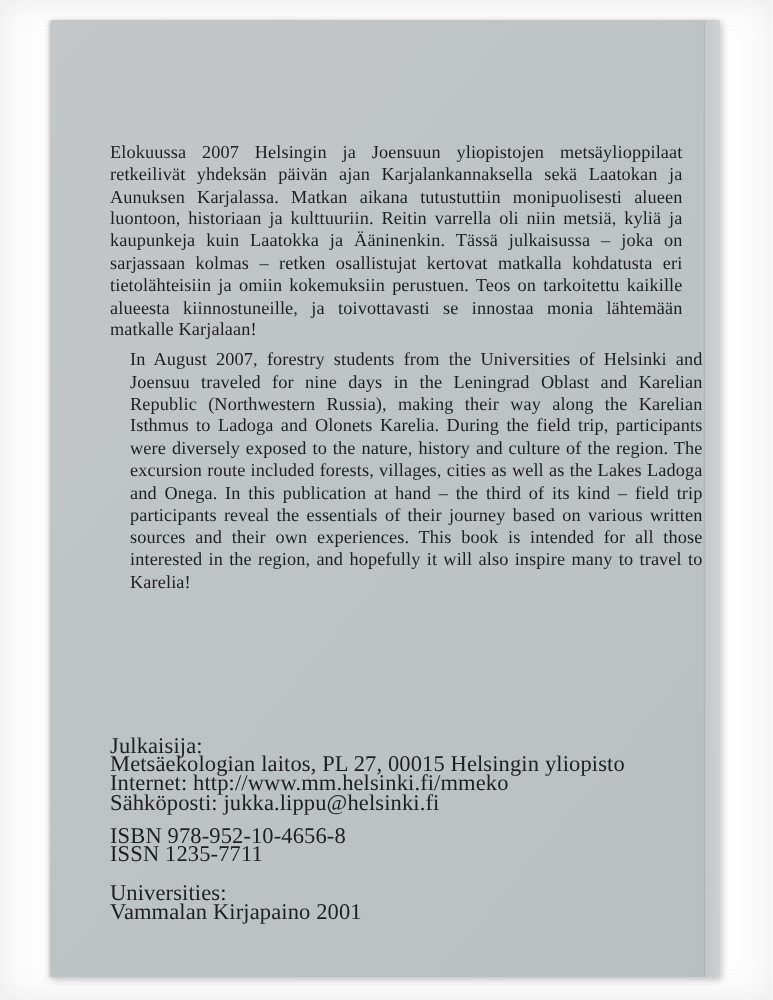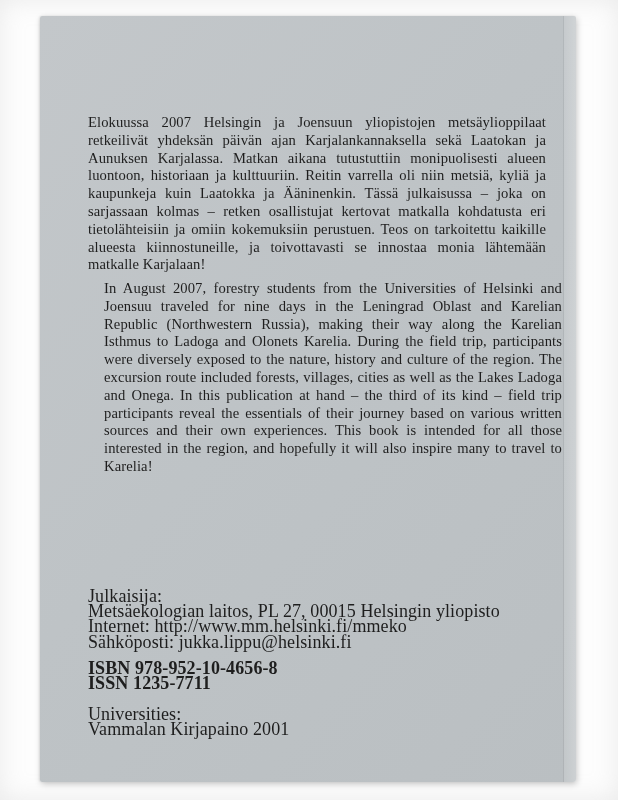--- a/index.html
+++ b/index.html
@@ -50,21 +50,21 @@
   .para-fi { top: 98px; }
   .para-en { top: 264px; margin-left: 16px; }
   .smallblock {
     position: absolute;
     left: 48px;
     font-size: 18px;
     line-height: 15.2px;
     letter-spacing: 0.1px;
   }
   .publisher { top: 573px; }
-  .identifiers { top: 645px; font-weight: bold; }
+  .identifiers { top: 645px; }
   .printing { top: 691px; }
 </style>
 </head>
 <body>
 
 <div class="photo">
   <div class="cover">
 
     <div class="edge-line"></div>
     <div class="edge-strip"></div>

